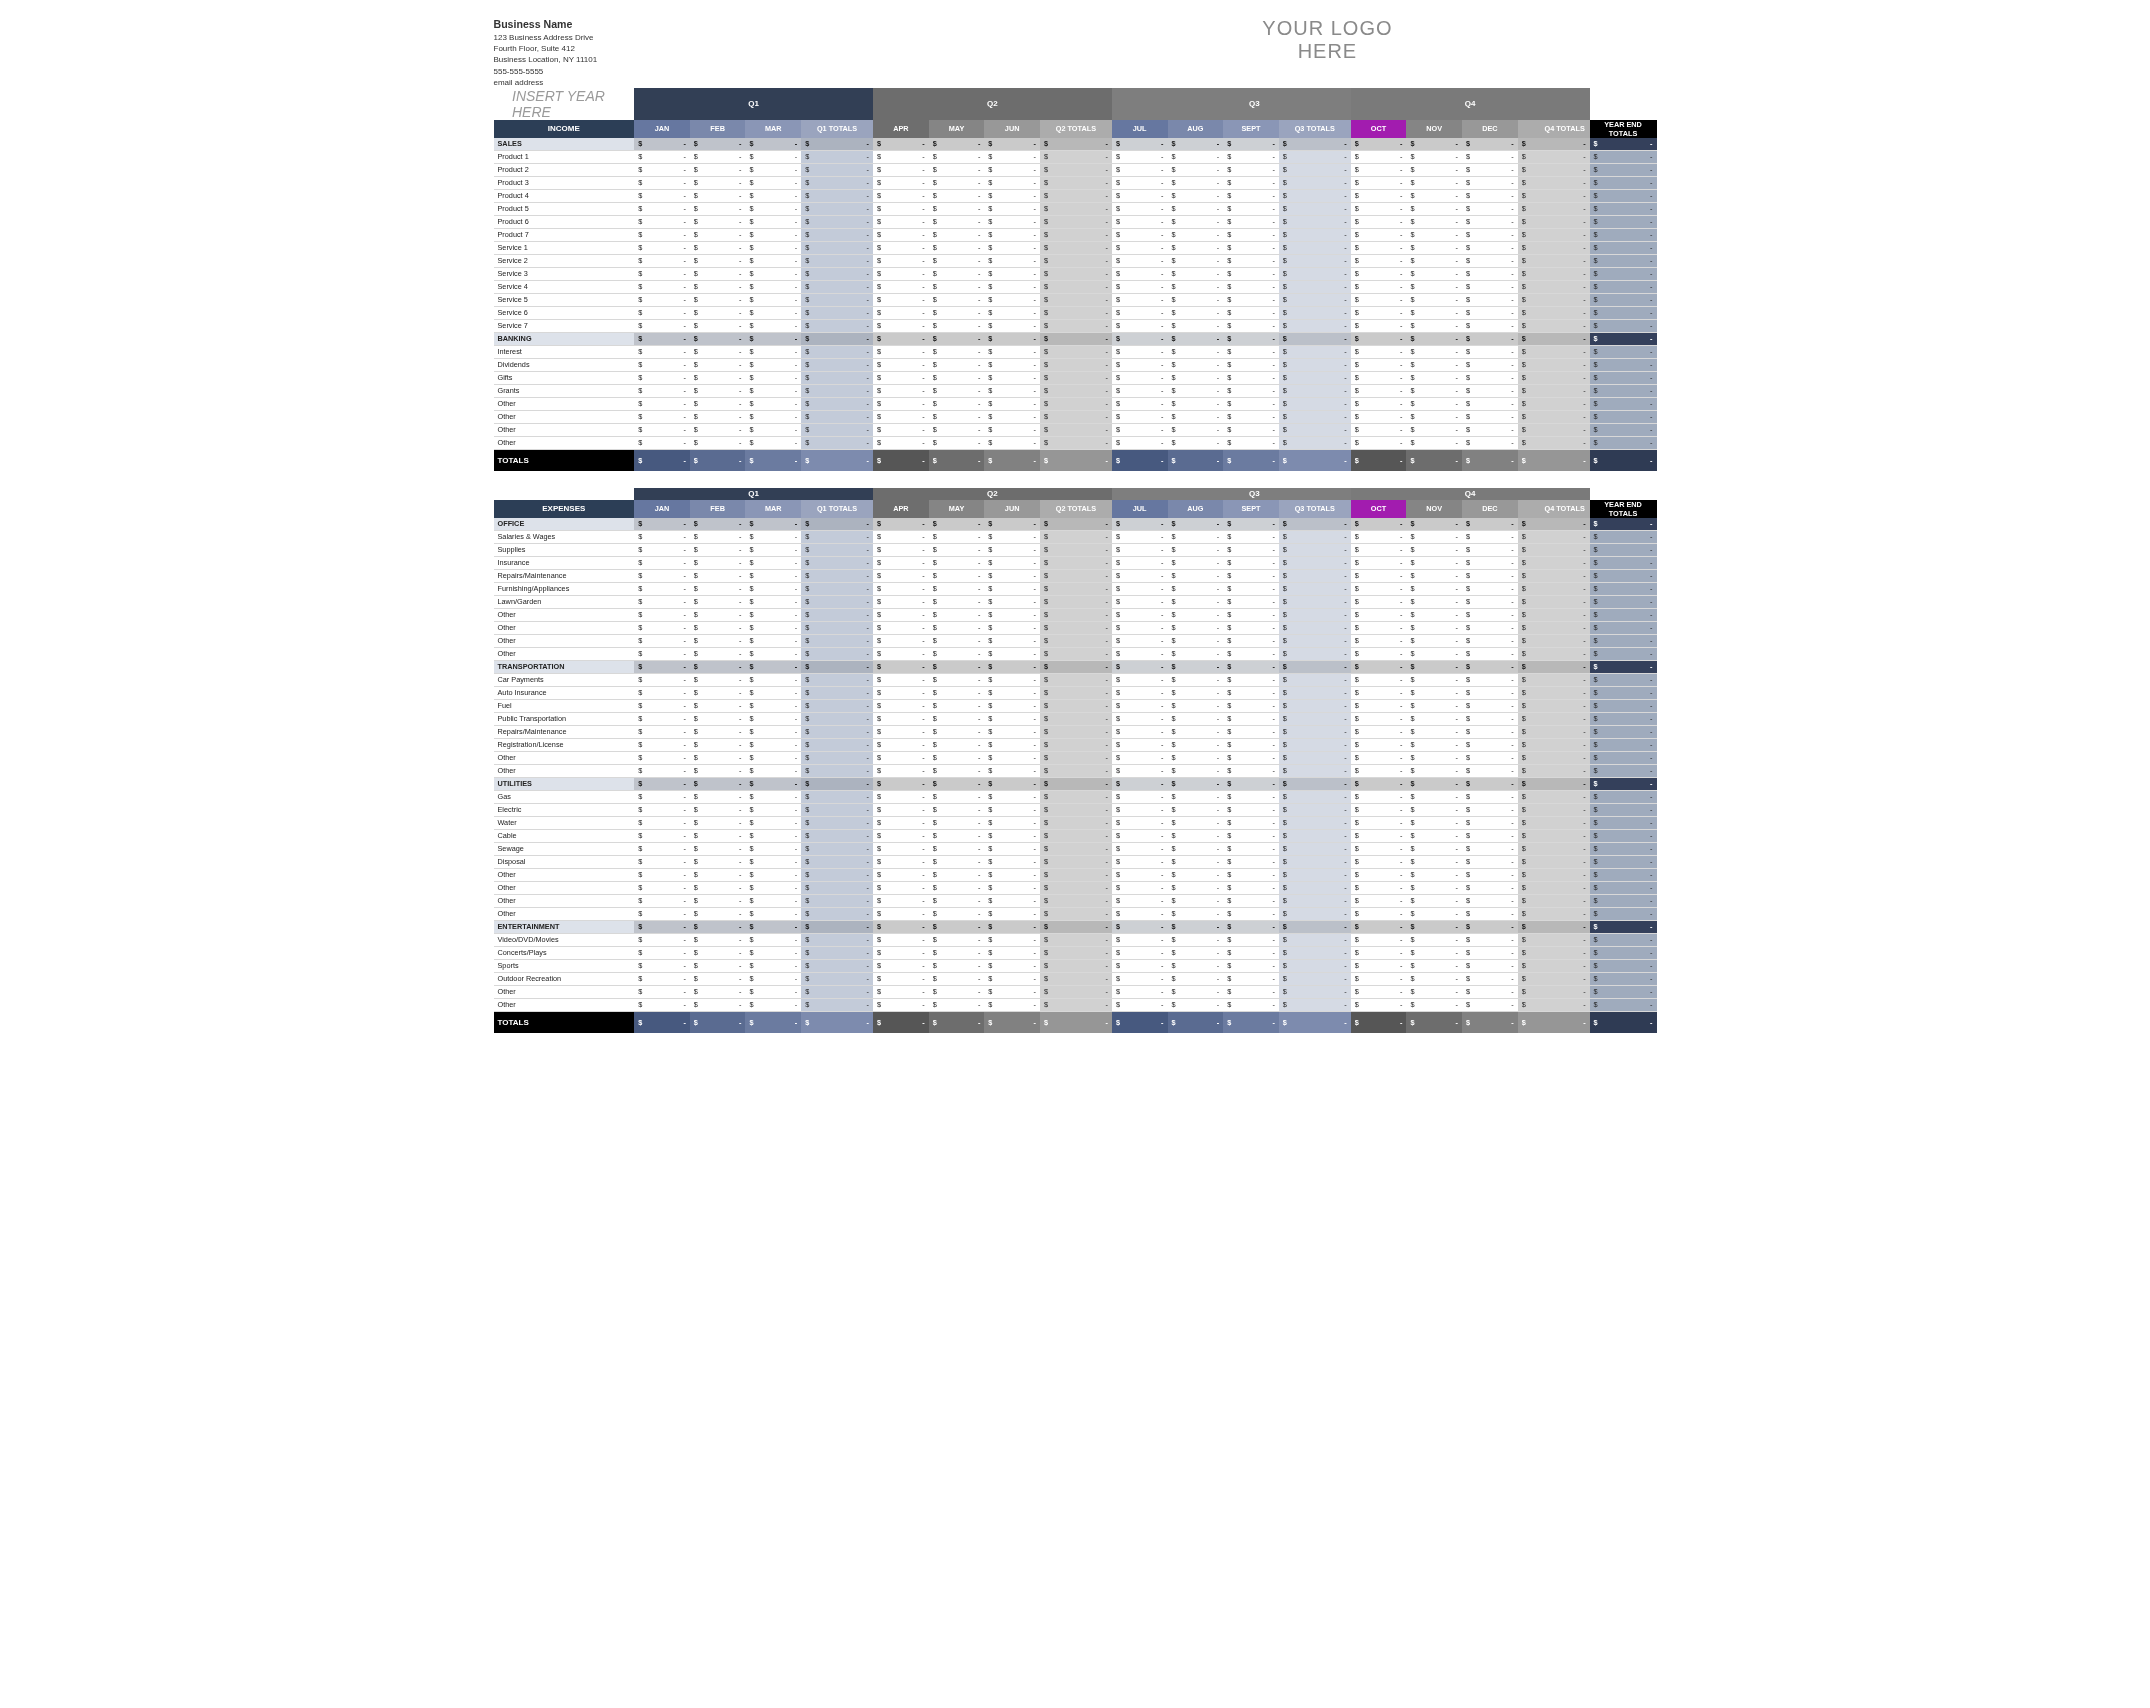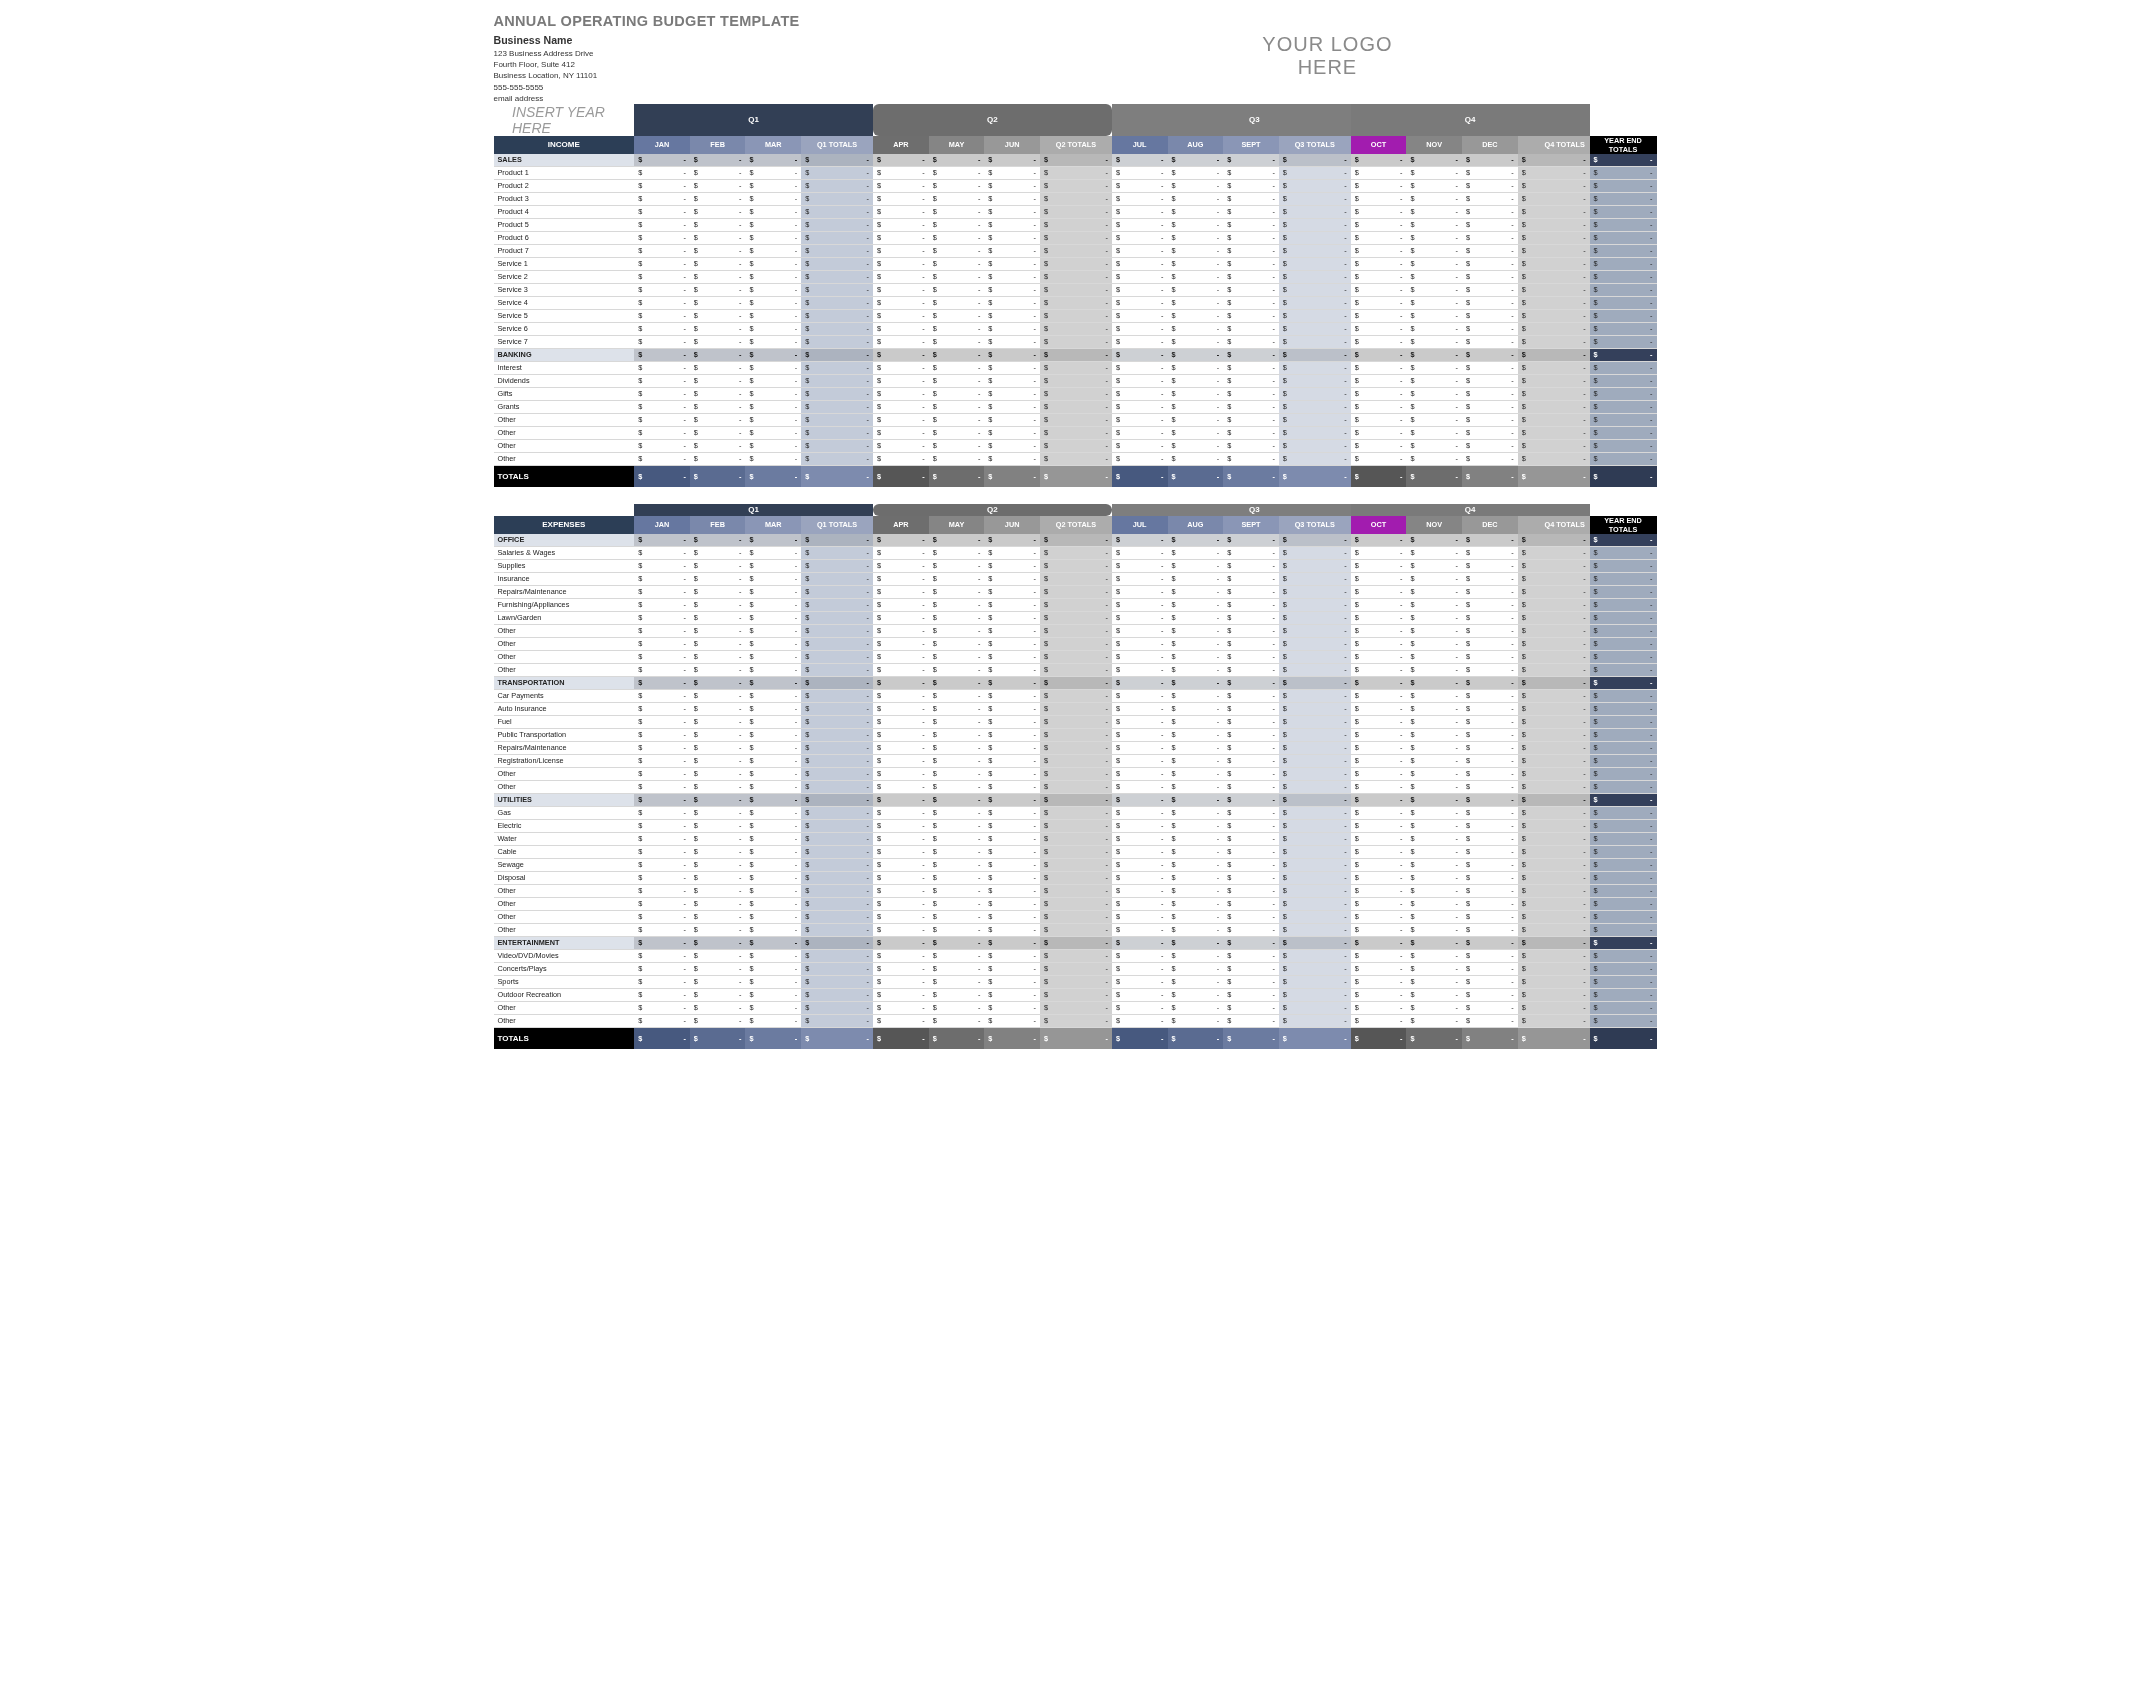--- a/index.html
+++ b/index.html
@@ -121,21 +121,21 @@
     font-weight: 400;
     text-align: left;
   }
   .q-header {
     color: #fff;
     font-weight: 700;
     text-align: center;
     font-size: 8px;
   }
   .q1-bg { background: var(--q1-h); }
-  .q2-bg { background: var(--q2-h); border-radius: 6px; }
+  .q2-bg { background: var(--q2-h); }
   .q3-bg { background: var(--q3-h); padding-left: 46px; }
   .q4-bg { background: var(--q4-h); }
   .sect-header td {
     color: #fff;
     font-weight: 700;
     text-align: center;
     height: 13.2px;
     font-size: 7.3px;
   }
   .sect-header .rowlabel-cell {
@@ -226,21 +226,20 @@
   .grand-q2c { background: #818181 !important; }
   .grand-q2t { background: #969696 !important; }
   .grand-yr  { background: #2f3b54 !important; }
   .gap-row td { height: 17px; background: #fff; border: none; }
 </style>
 </head>
 <body>
 
 <div class="doc">
 
-  <div class="header-row1">ANNUAL OPERATING BUDGET TEMPLATE</div>
 
   <div class="top-block">
     <div class="biz">
       <div class="name">Business Name</div>
       <div class="line">123 Business Address Drive</div>
       <div class="line">Fourth Floor, Suite 412</div>
       <div class="line">Business Location, NY  11101</div>
       <div class="line">555-555-5555</div>
       <div class="line">email address</div>
     </div>

